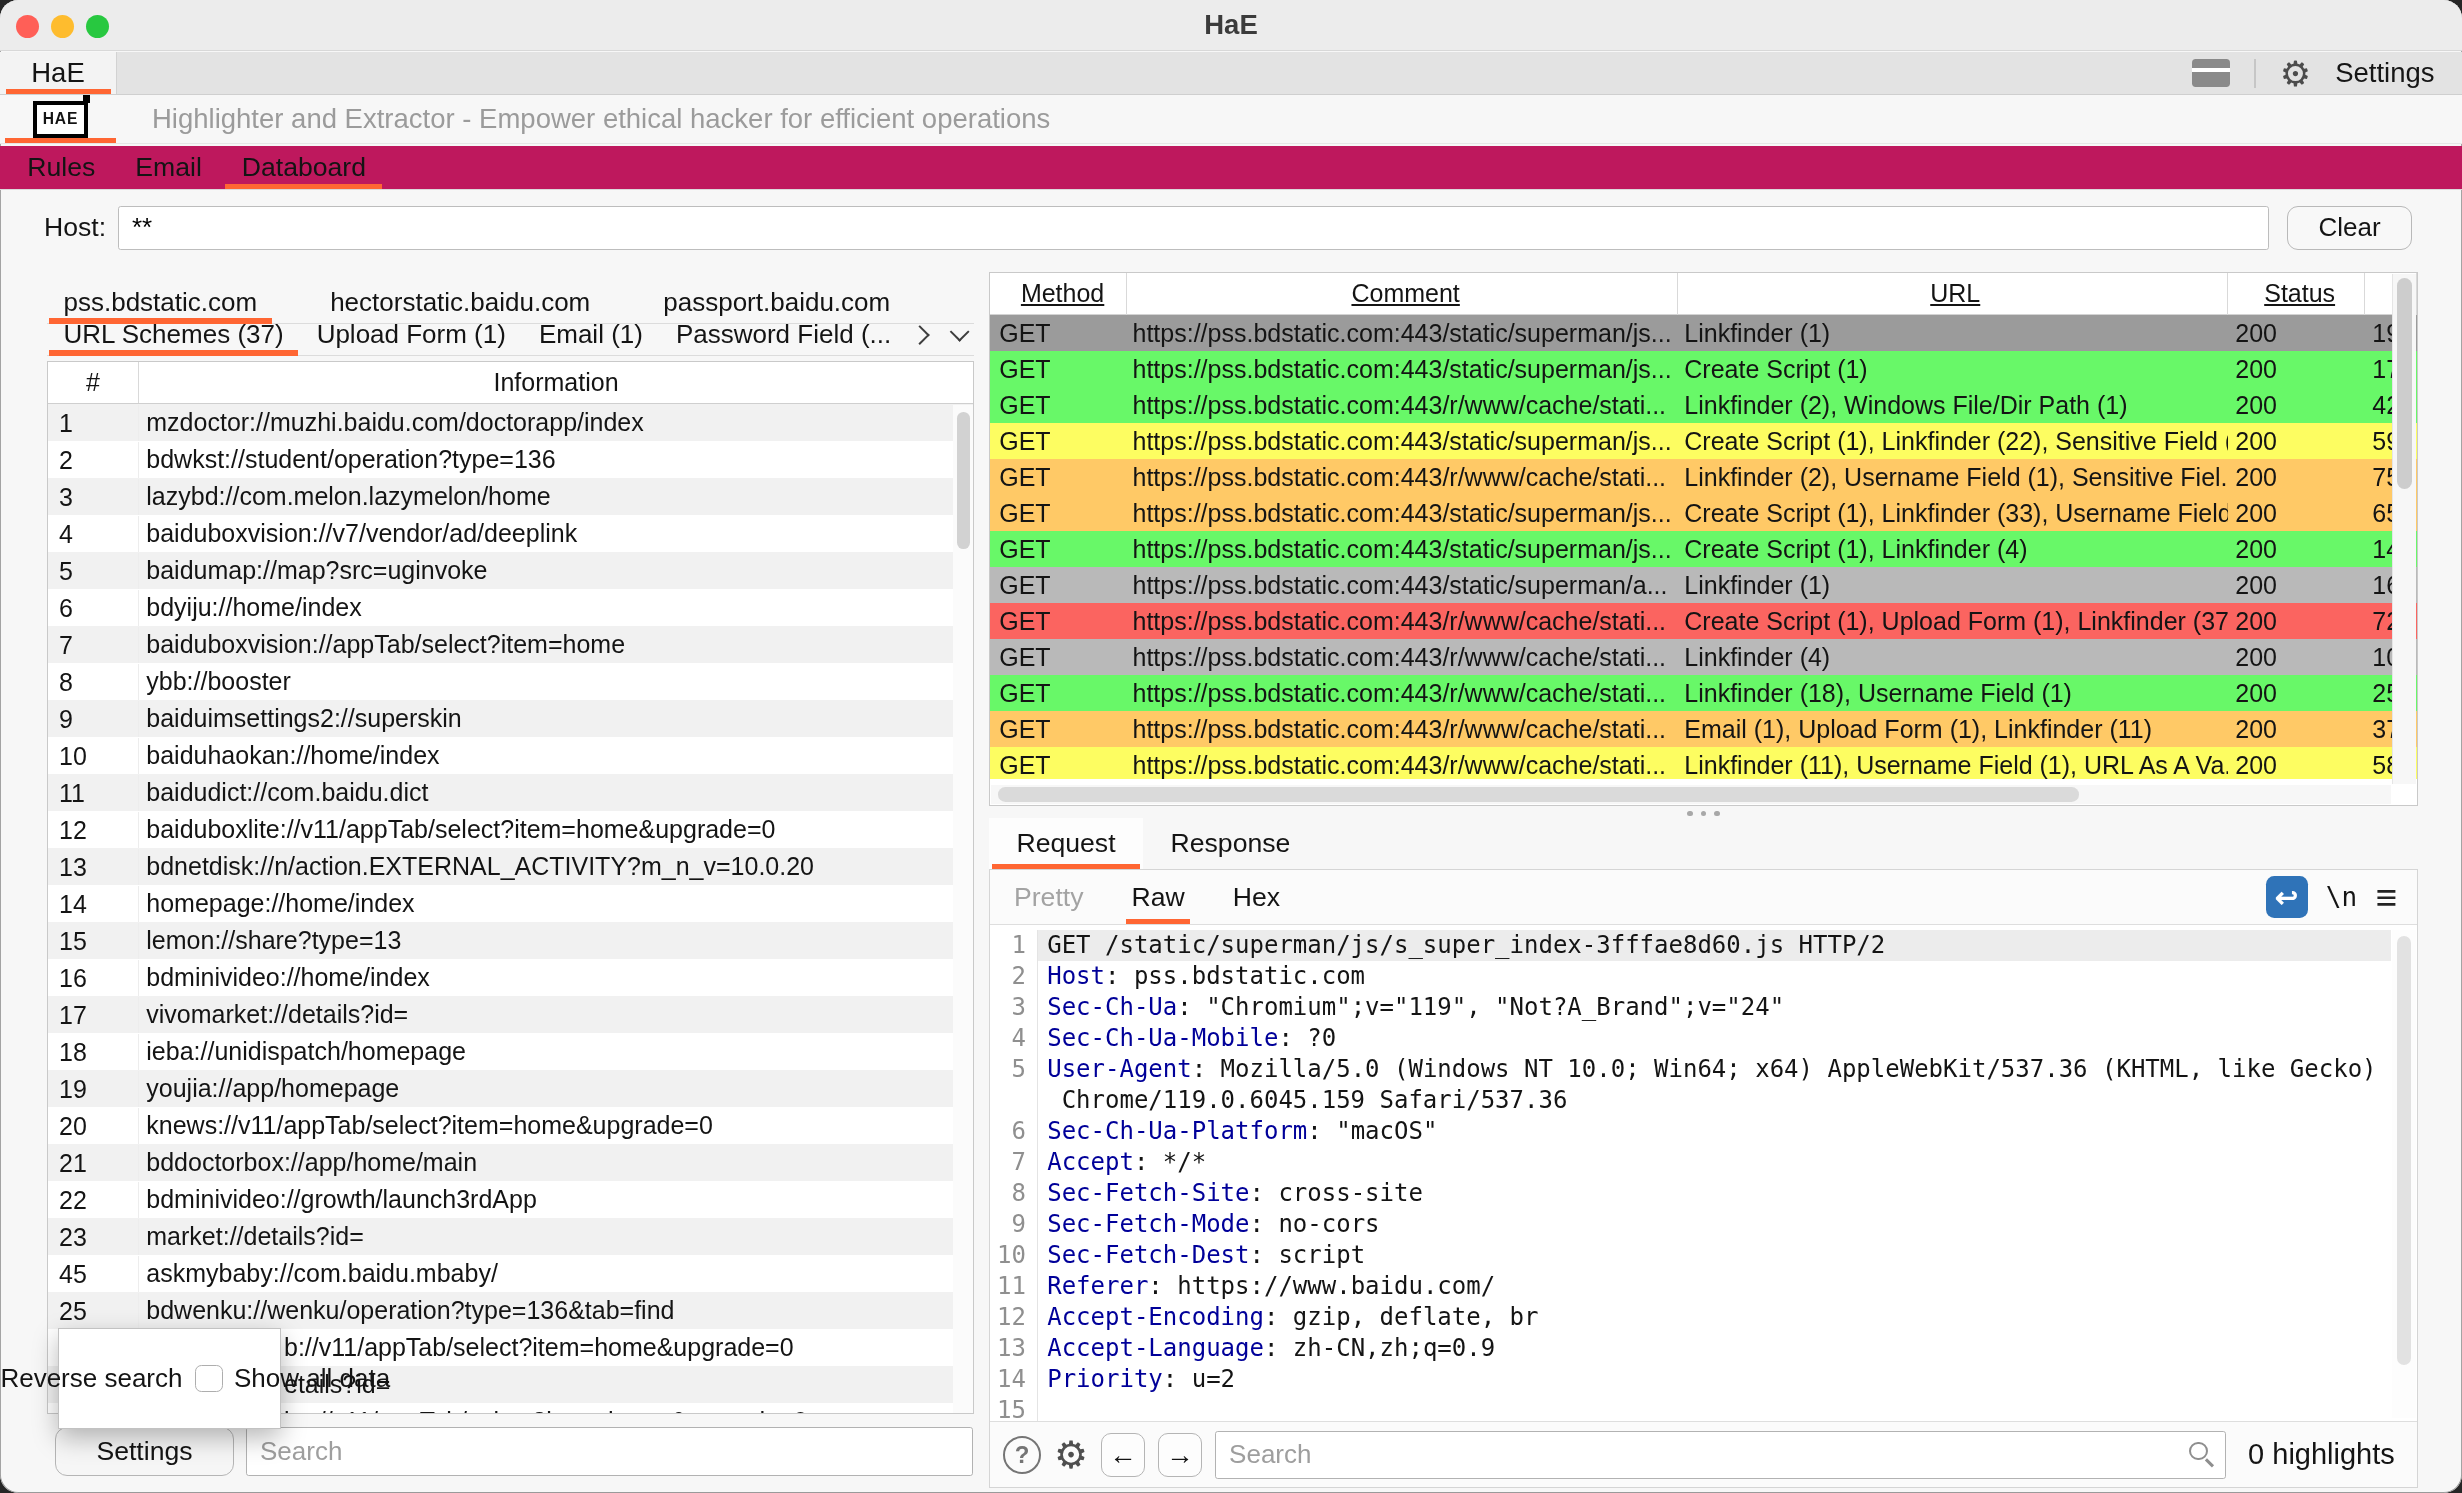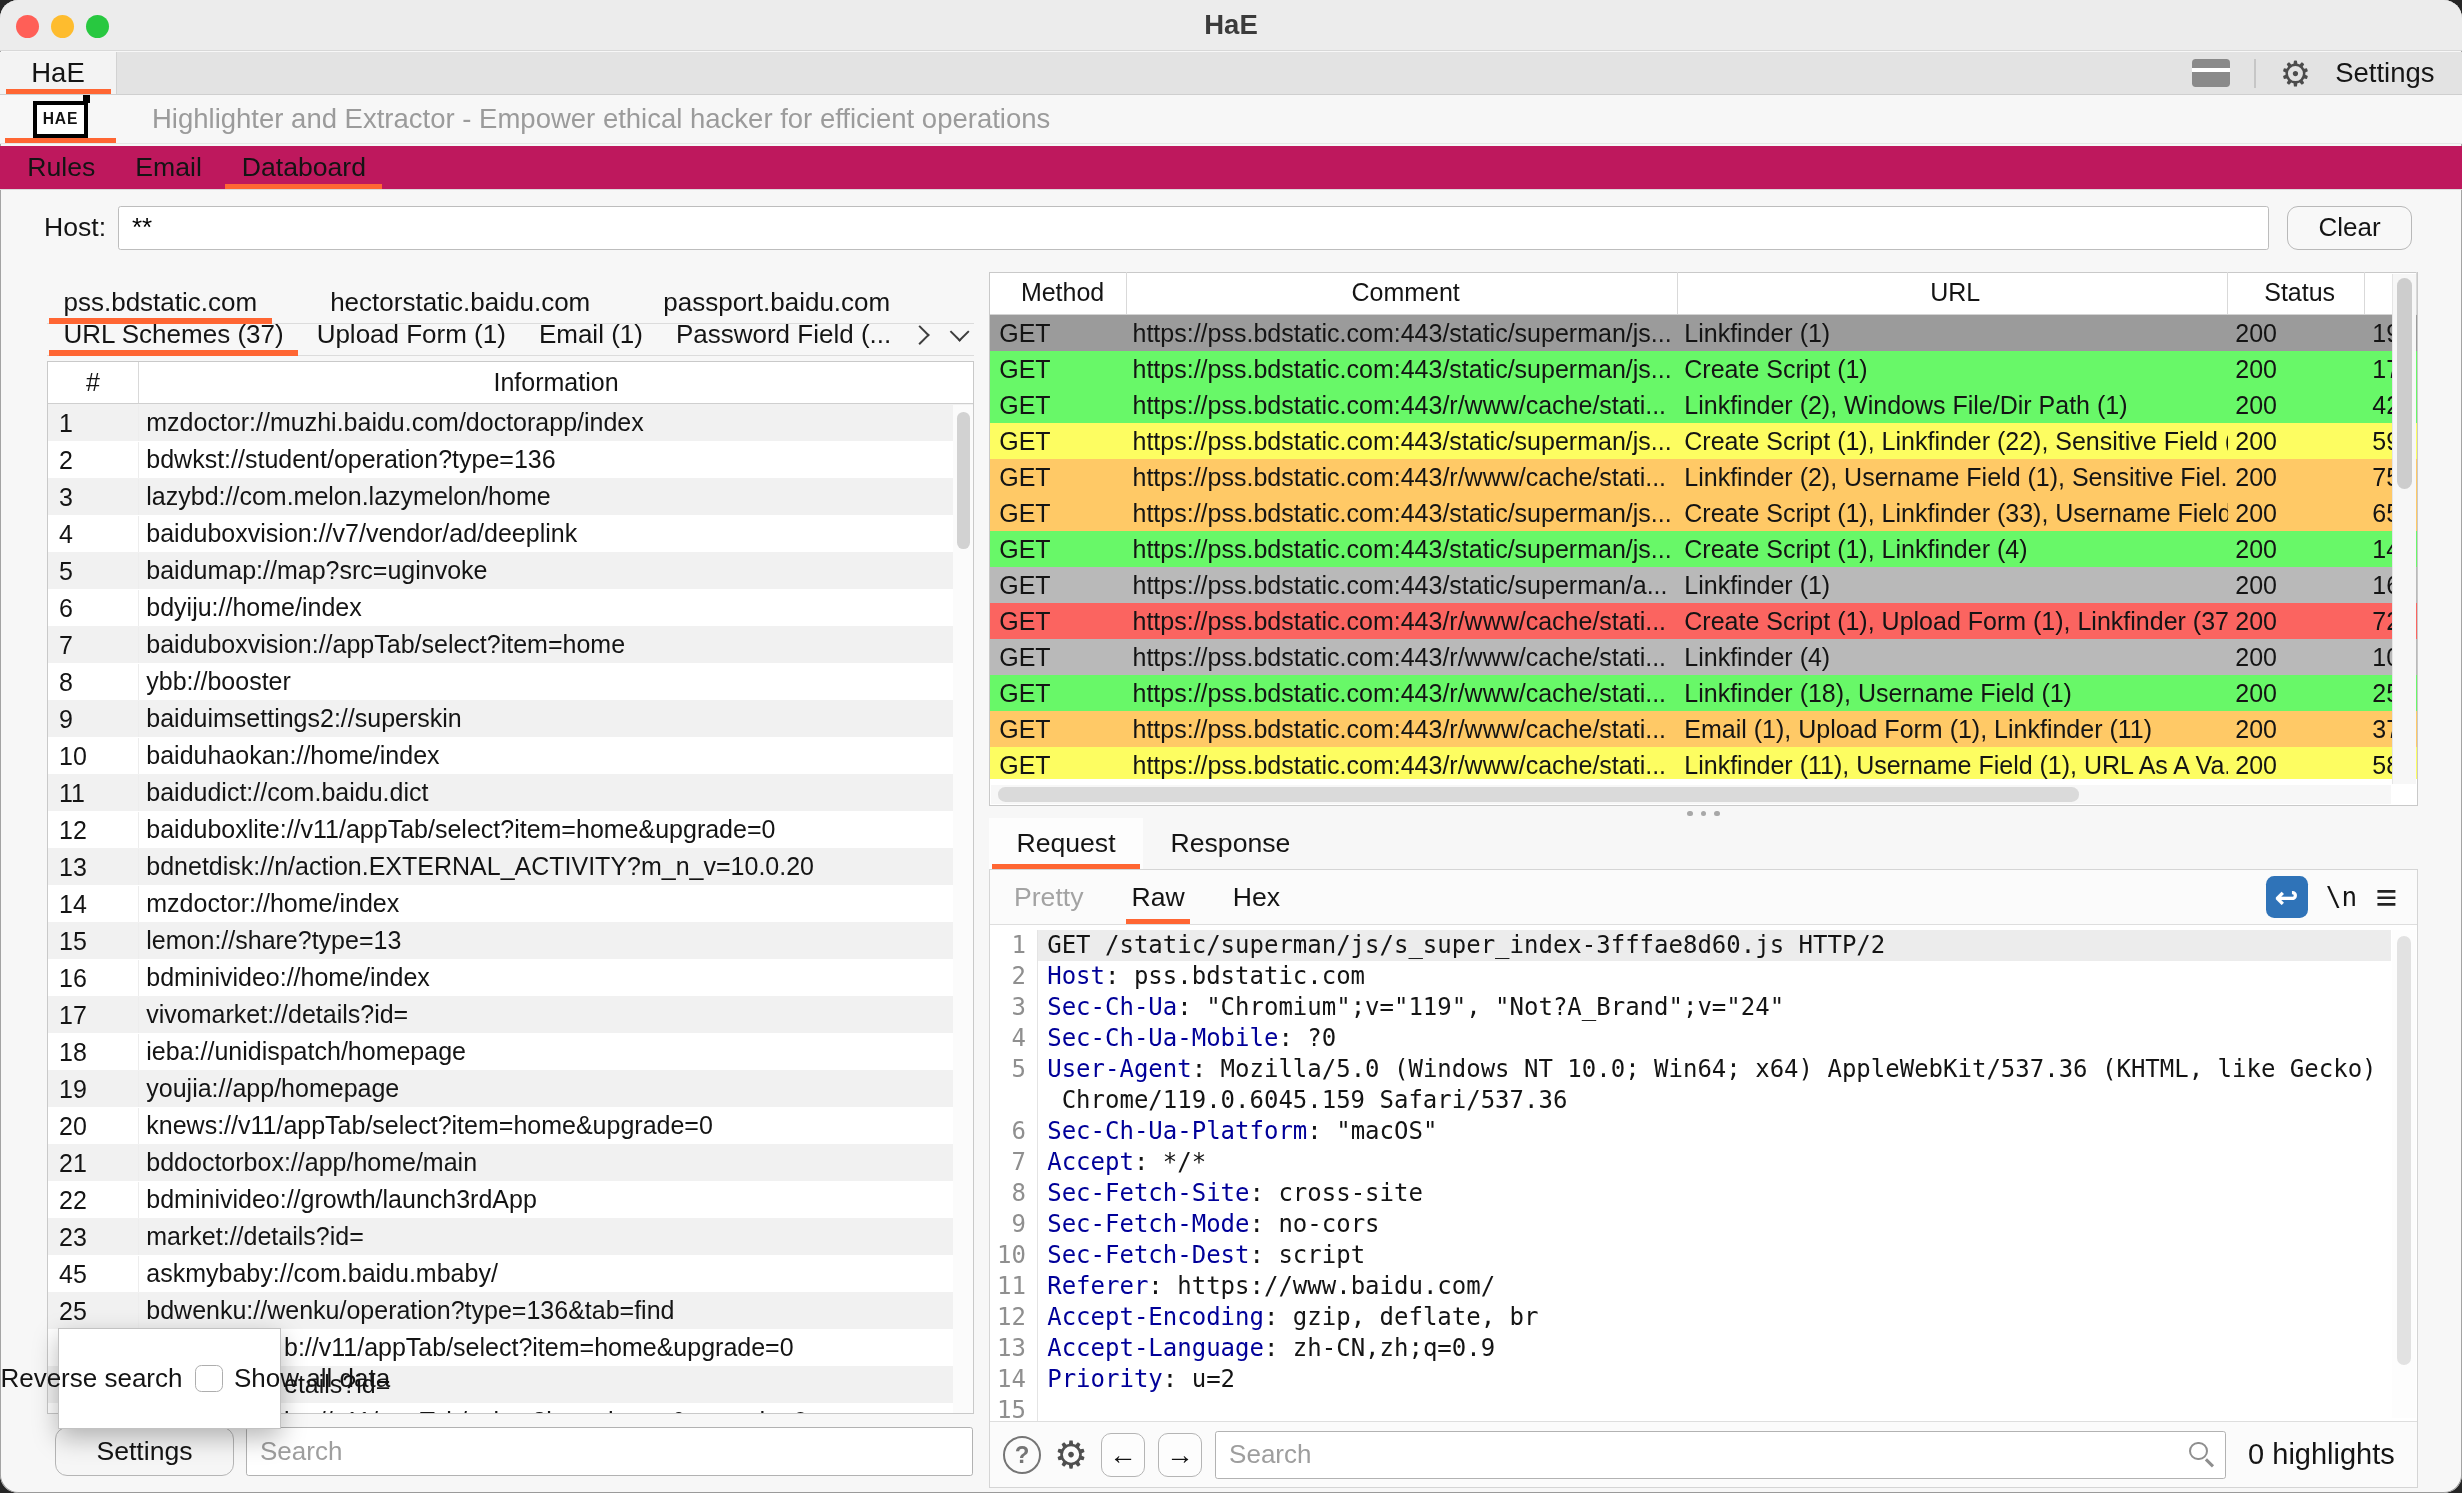--- a/index.html
+++ b/index.html
@@ -75,21 +75,21 @@
   .cb.focus{border:2.7px solid #4a8fd3;}
 
   
   .settings-btn{position:absolute;left:55px;top:1427px;width:179px;height:49px;border:1.8px solid #b5b5b5;border-radius:12px;background:#f6f6f6;display:flex;align-items:center;justify-content:center;font-size:26.6px;}
   .l-search{position:absolute;left:246px;top:1427px;width:727px;height:49px;}
   .l-search input{width:100%;height:100%;border:1.8px solid #b2b2b2;border-radius:2.7px;background:#fff;font-size:26px;padding:0 13px;font-family:"Liberation Sans",sans-serif;}
   input::placeholder{color:#9e9e9e;}
 
   
   .rtable{position:absolute;left:989px;top:272px;width:1429px;height:534px;background:#fff;border:0.9px solid #c9c9c9;}
-  .rt-head{display:flex;height:42px;border-bottom:0.9px solid #d3d3d3;align-items:flex-end;font-size:25px;}
+  .rt-head{display:flex;height:42px;border-bottom:0.9px solid #d3d3d3;align-items:flex-start;font-size:25px;text-decoration:underline;}
   .rt-head .hc{border-right:0.9px solid #d9d9d9;text-align:center;line-height:41px;height:42px;}
   .rt-body{height:464px;overflow:hidden;}
   .rt-row{display:flex;height:36px;align-items:center;font-size:25px;white-space:nowrap;}
   .c-method{width:137px;padding-left:9.2px;flex:none;}
   .c-url{width:550px;padding-left:5.5px;flex:none;overflow:hidden;}
   .c-comment{width:551px;padding-left:7.3px;flex:none;overflow:hidden;}
   .c-status{width:137px;padding-left:7.3px;flex:none;}
   .c-len{flex:1;padding-left:7.3px;overflow:hidden;}
   .rt-row.sel{background:#9b9b9b;}
   .rt-row.gray{background:#b9b9b9;}
@@ -272,21 +272,21 @@
           <span class="lt-info">baiduboxlite://v11/appTab/select?item=home&amp;upgrade=0</span>
         </div>
 
         <div class="lt-row">
           <span class="lt-num">13</span>
           <span class="lt-info">bdnetdisk://n/action.EXTERNAL_ACTIVITY?m_n_v=10.0.20</span>
         </div>
 
         <div class="lt-row">
           <span class="lt-num">14</span>
-          <span class="lt-info">mzdoctor://home/index</span>
+          <span class="lt-info">homepage://home/index</span>
         </div>
 
         <div class="lt-row">
           <span class="lt-num">15</span>
           <span class="lt-info">lemon://share?type=13</span>
         </div>
 
         <div class="lt-row">
           <span class="lt-num">16</span>
           <span class="lt-info">bdminivideo://home/index</span>

